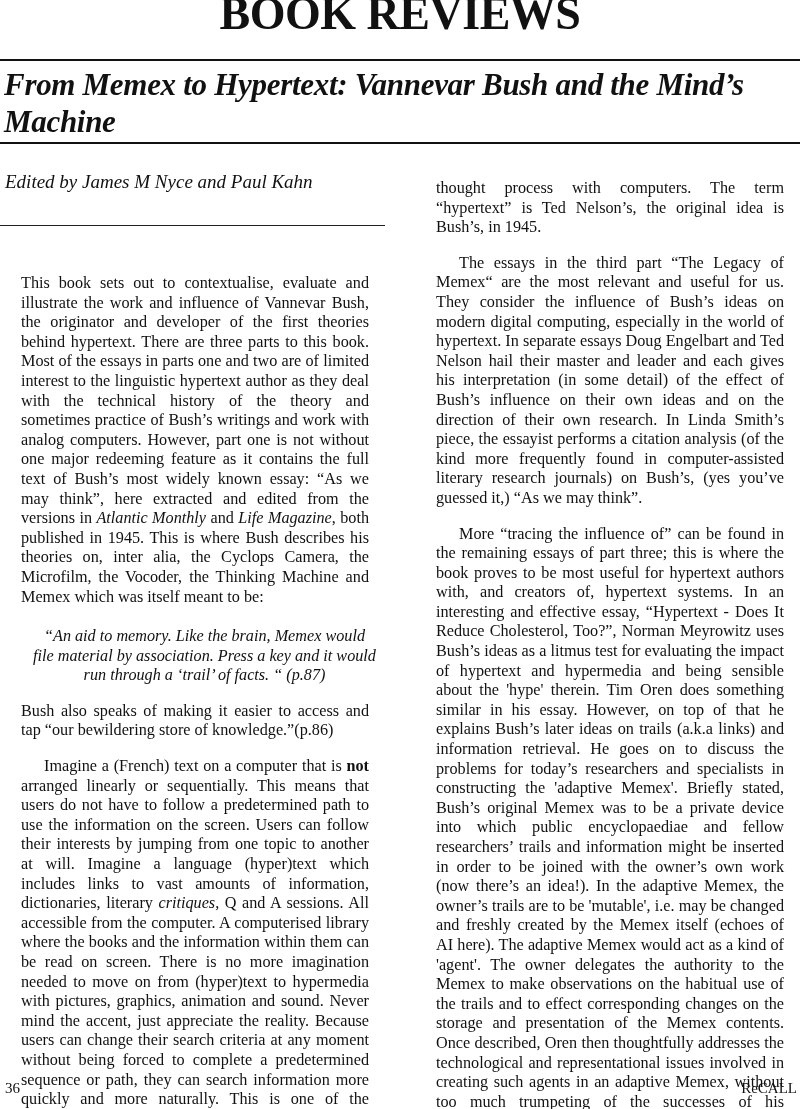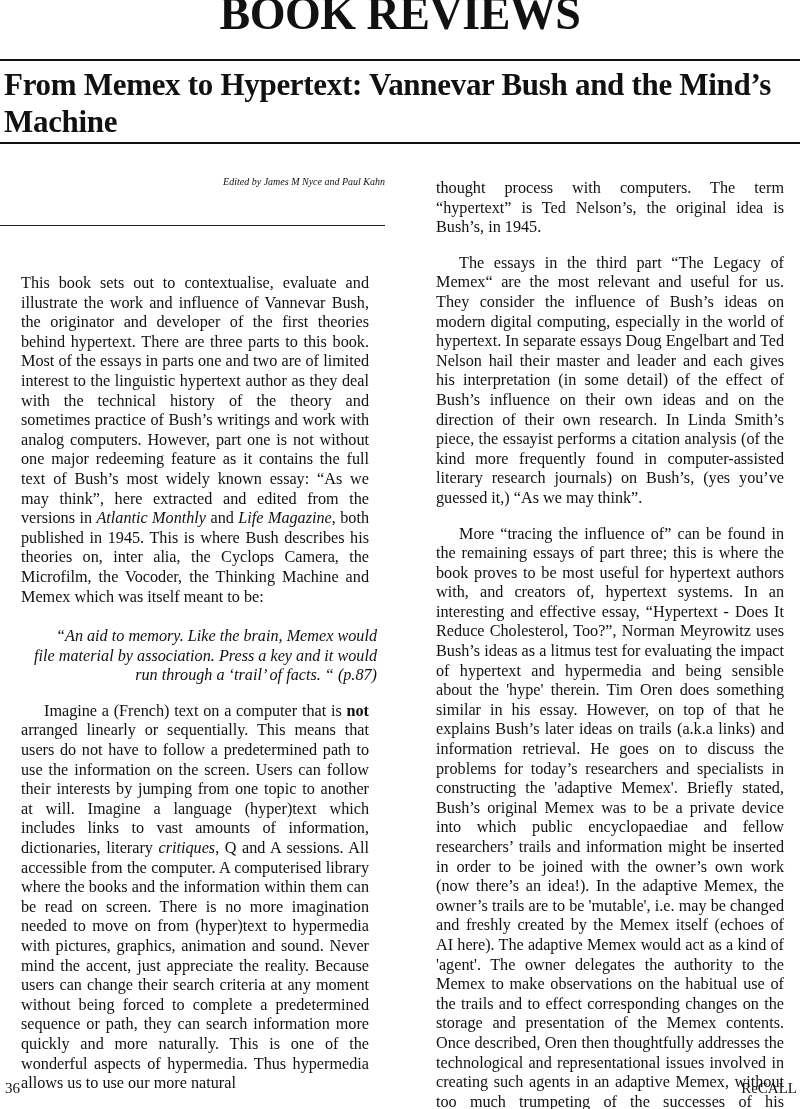--- a/index.html
+++ b/index.html
@@ -4,30 +4,30 @@
 <style>
   html, body { margin: 0; padding: 0; background: #ffffff; }
   body { width: 800px; height: 1109px; overflow: hidden; position: relative;
          font-family: "Liberation Serif", "DejaVu Serif", serif; color: #111; }
   .section-heading { position: absolute; left: 0; top: -14px; width: 800px; text-align: center;
          font-size: 46px; font-weight: bold; letter-spacing: -0.5px; line-height: 56px; margin: 0; }
   .rule { position: absolute; left: 0; width: 800px; height: 0; border-top: 2.5px solid #111; }
   .rule-top { top: 59px; }
   .rule-bottom { top: 142px; }
   .article-title { position: absolute; left: 4px; top: 66px; width: 780px; margin: 0;
-         font-size: 31px; font-weight: bold; line-height: 37px; letter-spacing: -0.3px; }
+         font-size: 31px; font-weight: bold; font-style: italic; line-height: 37px; letter-spacing: -0.3px; }
   .byline { position: absolute; left: 5px; top: 172px; width: 380px; font-style: italic;
-         font-size: 10px; line-height: 19px; text-align: right; }
+         font-size: 19px; line-height: 19px; }
   .byline-rule { position: absolute; left: 0; top: 225px; width: 385px; border-top: 1.5px solid #222; }
   .col { position: absolute; font-size: 16.2px; line-height: 19.6px; text-align: justify; }
   .col-left { left: 5px; top: 258px; width: 380px; }
   .col-right { left: 420px; top: 163px; width: 380px; }
   .col p { margin: 16px; }
   .indent { text-indent: 23px; }
-  .quote { font-style: italic; margin: 20px 0 8px 27px !important; text-align: right; line-height: 19.6px; width: 345px; }
+  .quote { font-style: italic; margin: 20px 0 8px 27px !important; text-align: center; line-height: 19.6px; width: 345px; }
   .footer { position: absolute; top: 1080px; font-size: 15px; }
   .page-num { left: 5px; }
   .journal { right: 3px; }
   b { font-weight: bold; }
 </style>
 </head>
 <body>
 
 <h1 class="section-heading">BOOK REVIEWS</h1>
 <div class="rule rule-top"></div>
@@ -35,20 +35,21 @@
 <div class="rule rule-bottom"></div>
 
 <div class="byline">
   <div>Edited by James M Nyce and Paul Kahn</div>
 </div>
 <div class="byline-rule"></div>
 
 <div class="col col-left">
   <p><span>This book sets out to contextualise, evaluate and illustrate the work and influence of Vannevar Bush, the originator and developer of the first theories behind hypertext. There are three parts to this book. Most of the essays in parts one and two are of limited interest to the linguistic hypertext author as they deal with the technical history of the theory and sometimes practice of Bush’s writings and work with analog computers. However, part one is not without one major redeeming feature as it contains the full text of Bush’s most widely known essay: “As we may think”, here extracted and edited from the versions in </span><em>Atlantic Monthly</em><span> and </span><em>Life Magazine</em><span>, both published in 1945. This is where Bush describes his theories on, inter alia, the Cyclops Camera, the Microfilm, the Vocoder, the Thinking Machine and Memex which was itself meant to be:</span></p>
   <p class="quote">“An aid to memory. Like the brain, Memex would file material by association. Press a key and it would run through a ‘trail’ of facts. “ (p.87)</p>
+  <p>Bush also speaks of making it easier to access and tap “our bewildering store of knowledge.”(p.86)</p>
   <p class="indent"><span>Imagine a (French) text on a computer that is </span><b>not</b><span> arranged linearly or sequentially. This means that users do not have to follow a predetermined path to use the information on the screen. Users can follow their interests by jumping from one topic to another at will. Imagine a language (hyper)text which includes links to vast amounts of information, dictionaries, literary </span><em>critiques</em><span>, Q and A sessions. All accessible from the computer. A computerised library where the books and the information within them can be read on screen. There is no more imagination needed to move on from (hyper)text to hypermedia with pictures, graphics, animation and sound. Never mind the accent, just appreciate the reality. Because users can change their search criteria at any moment without being forced to complete a predetermined sequence or path, they can search information more quickly and more naturally. This is one of the wonderful aspects of hypermedia. Thus hypermedia allows us to use our more natural</span></p>
 </div>
 
 <div class="col col-right">
   <p>thought process with computers. The term “hypertext” is Ted Nelson’s, the original idea is Bush’s, in 1945.</p>
   <p class="indent">The essays in the third part “The Legacy of Memex“ are the most relevant and useful for us. They consider the influence of Bush’s ideas on modern digital computing, especially in the world of hypertext. In separate essays Doug Engelbart and Ted Nelson hail their master and leader and each gives his interpretation (in some detail) of the effect of Bush’s influence on their own ideas and on the direction of their own research. In Linda Smith’s piece, the essayist performs a citation analysis (of the kind more frequently found in computer-assisted literary research journals) on Bush’s, (yes you’ve guessed it,) “As we may think”.</p>
   <p class="indent">More “tracing the influence of” can be found in the remaining essays of part three; this is where the book proves to be most useful for hypertext authors with, and creators of, hypertext systems. In an interesting and effective essay, “Hypertext - Does It Reduce Cholesterol, Too?”, Norman Meyrowitz uses Bush’s ideas as a litmus test for evaluating the impact of hypertext and hypermedia and being sensible about the 'hype' therein. Tim Oren does something similar in his essay. However, on top of that he explains Bush’s later ideas on trails (a.k.a links) and information retrieval. He goes on to discuss the problems for today’s researchers and specialists in constructing the 'adaptive Memex'. Briefly stated, Bush’s original Memex was to be a private device into which public encyclopaediae and fellow researchers’ trails and information might be inserted in order to be joined with the owner’s own work (now there’s an idea!). In the adaptive Memex, the owner’s trails are to be 'mutable', i.e. may be changed and freshly created by the Memex itself (echoes of AI here). The adaptive Memex would act as a kind of 'agent'. The owner delegates the authority to the Memex to make observations on the habitual use of the trails and to effect corresponding changes on the storage and presentation of the Memex contents. Once described, Oren then thoughtfully addresses the technological and representational issues involved in creating such agents in an adaptive Memex, without too much trumpeting of the successes of his employer, Apple Macintosh, in this area.</p>
 </div>
 
 <div class="footer page-num">36</div>

